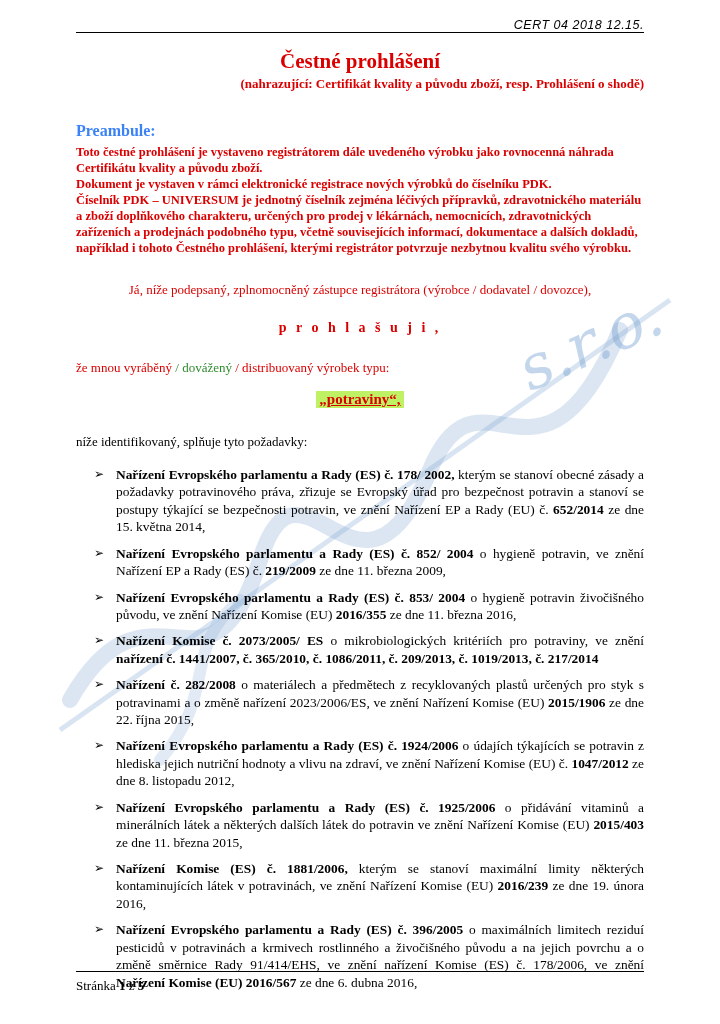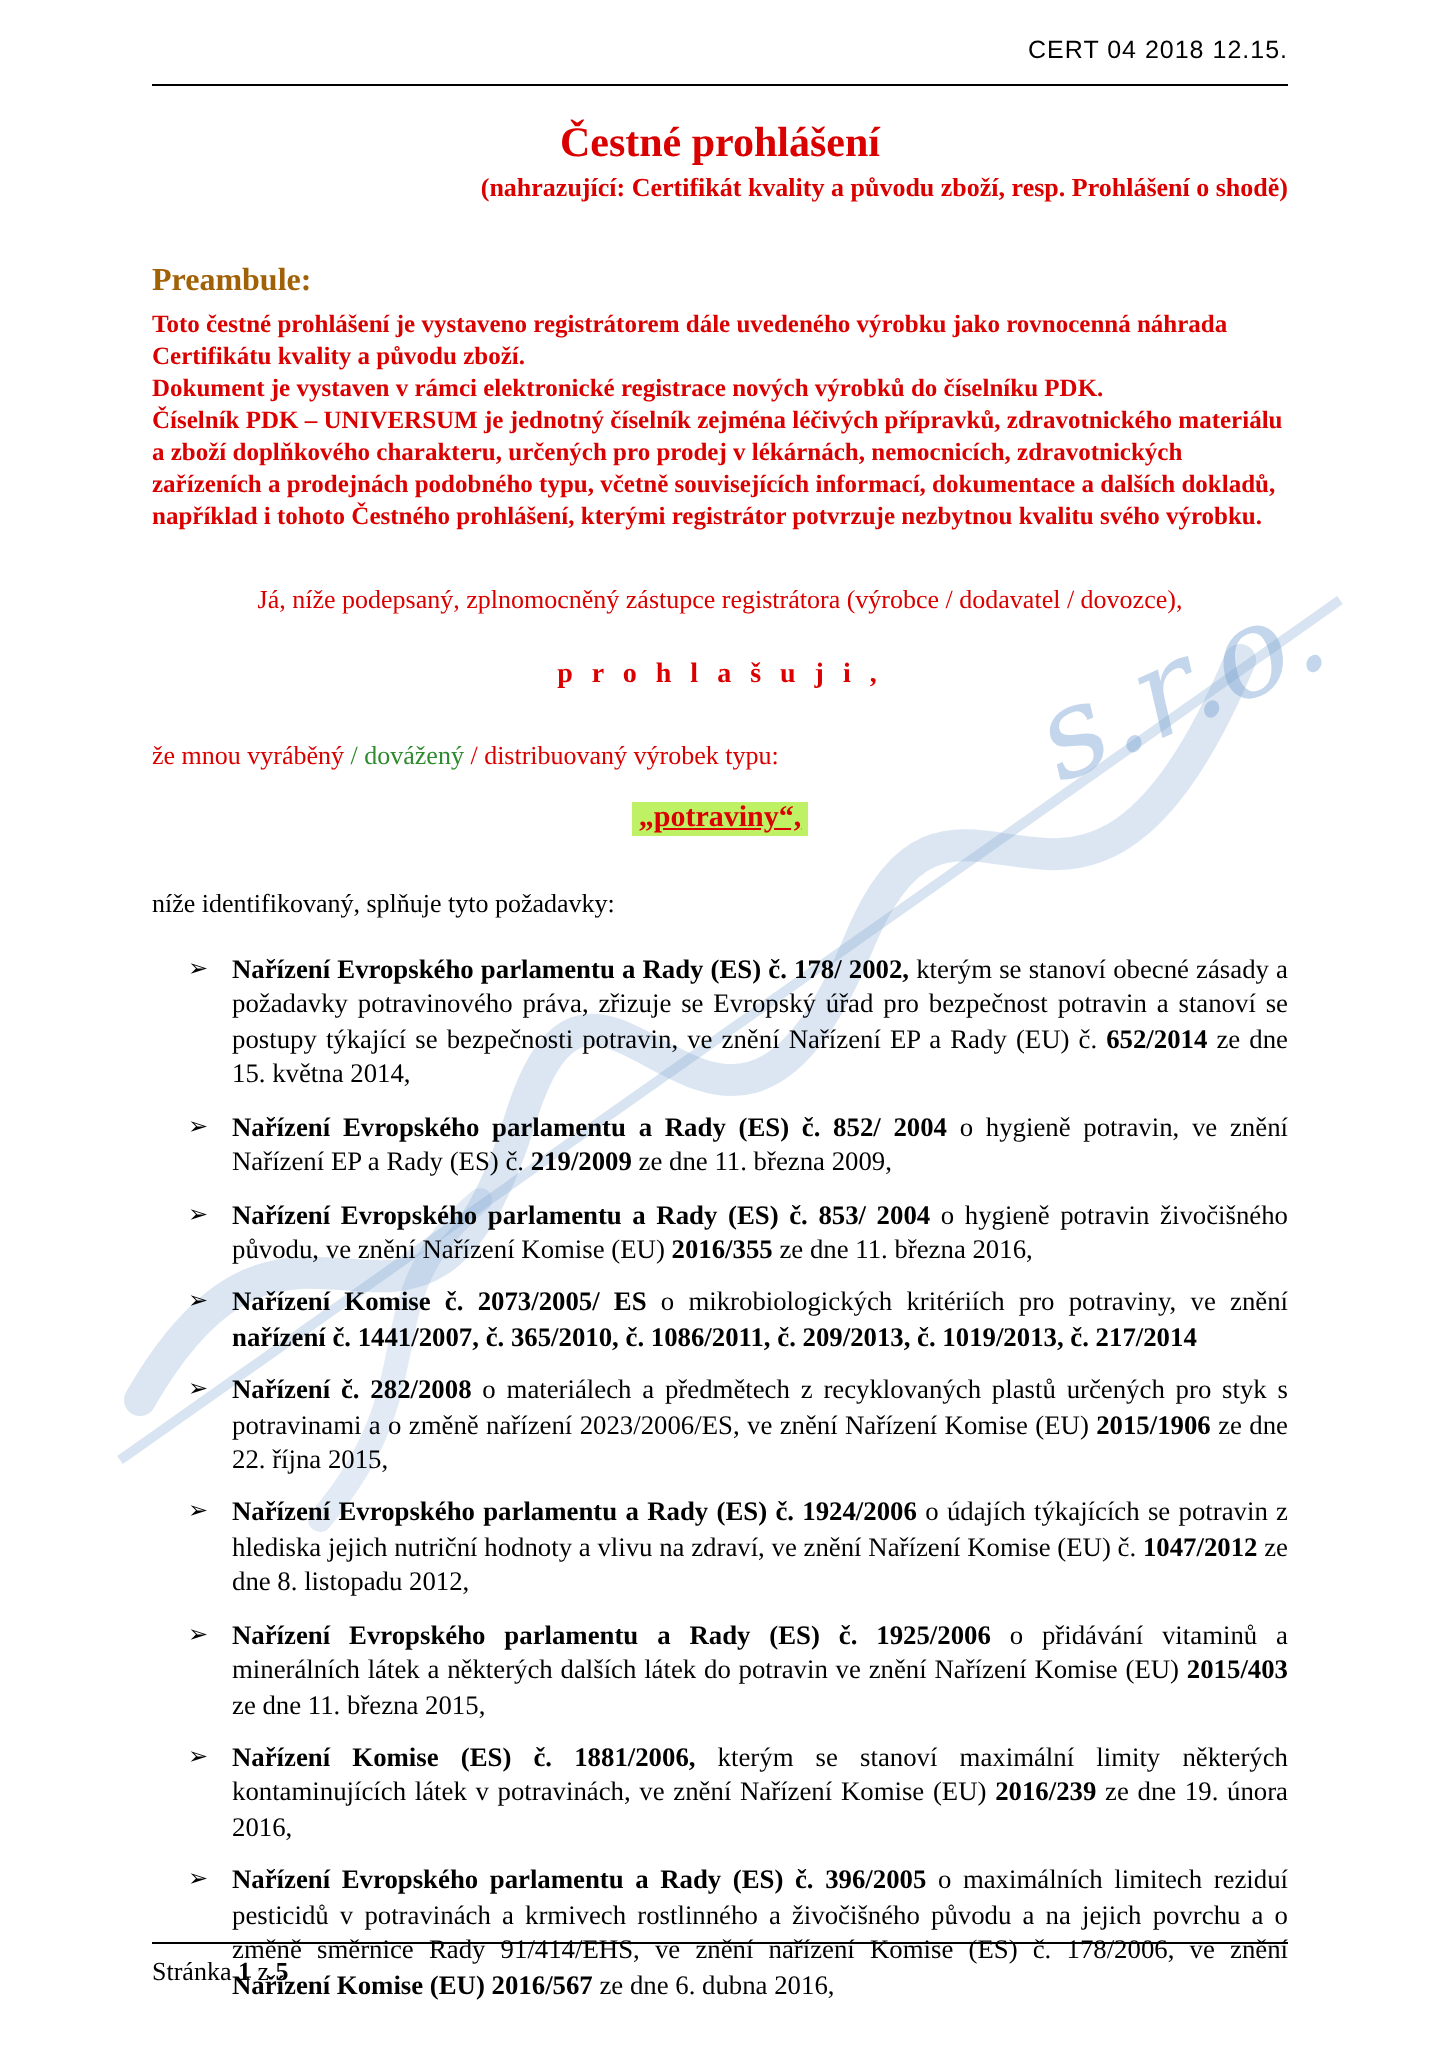--- a/index.html
+++ b/index.html
@@ -12,41 +12,41 @@
     font-family: "Liberation Serif", serif;
     color: #000;
   }
   .content { position: relative; z-index: 2; padding: 18px 76px 0 76px; }
 
   .doc-code {
     text-align: right;
     font-family: "Liberation Sans", sans-serif;
     font-size: 12.5px;
     letter-spacing: 0.5px;
-    margin-bottom: 10px;
+    font-style: italic;
   }
   .rule { border: none; border-top: 1.5px solid #000; margin: 0; }
 
   .title {
     margin: 16px 0 2px 0;
     text-align: center;
     color: #da0000;
     font-size: 21px;
     font-weight: bold;
   }
   .subtitle {
     text-align: right;
     color: #da0000;
     font-weight: bold;
     font-size: 13px;
   }
 
   .preamble-heading {
     margin-top: 30px;
-    color: #a16207;
+    color: #3b82f6;
     font-weight: bold;
     font-size: 16px;
   }
   .preamble-body { margin-top: 4px; }
   .preamble-body p {
     margin: 0;
     color: #da0000;
     font-weight: bold;
     font-size: 12.5px;
     line-height: 1.28;

